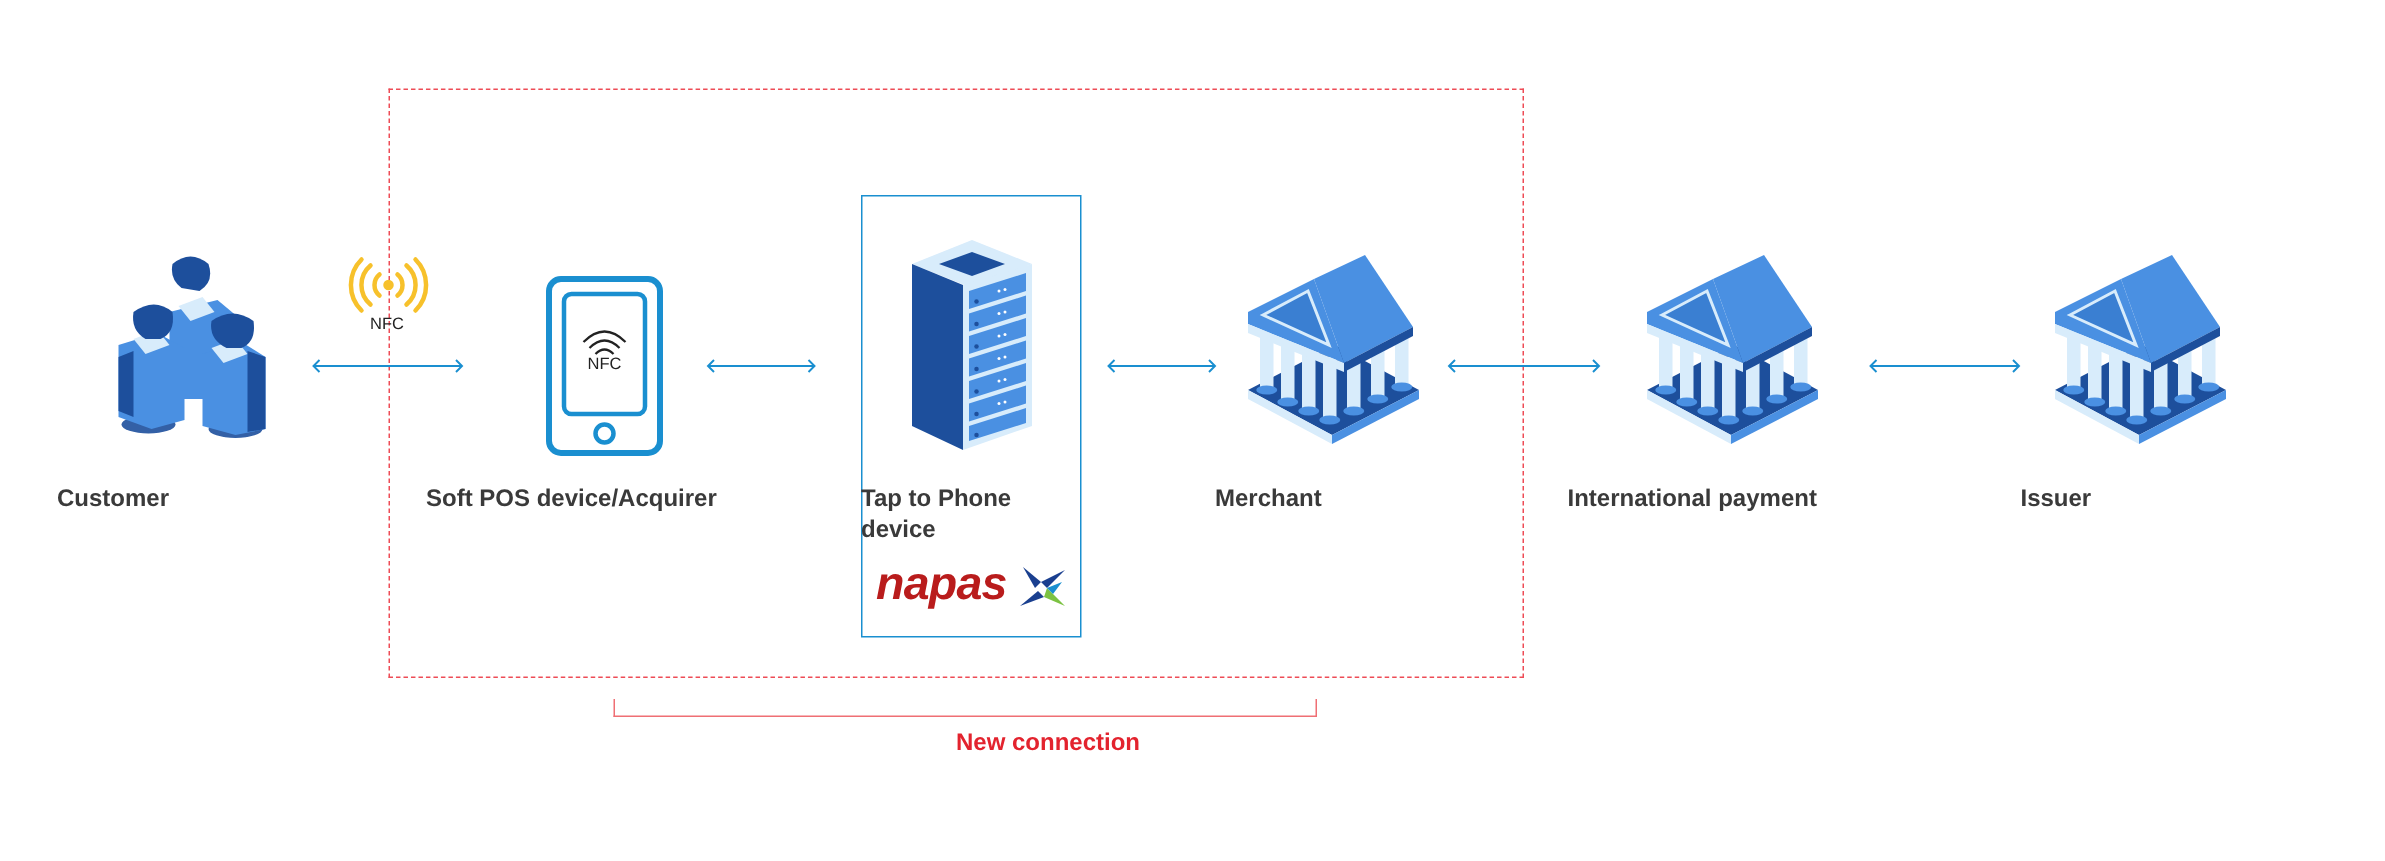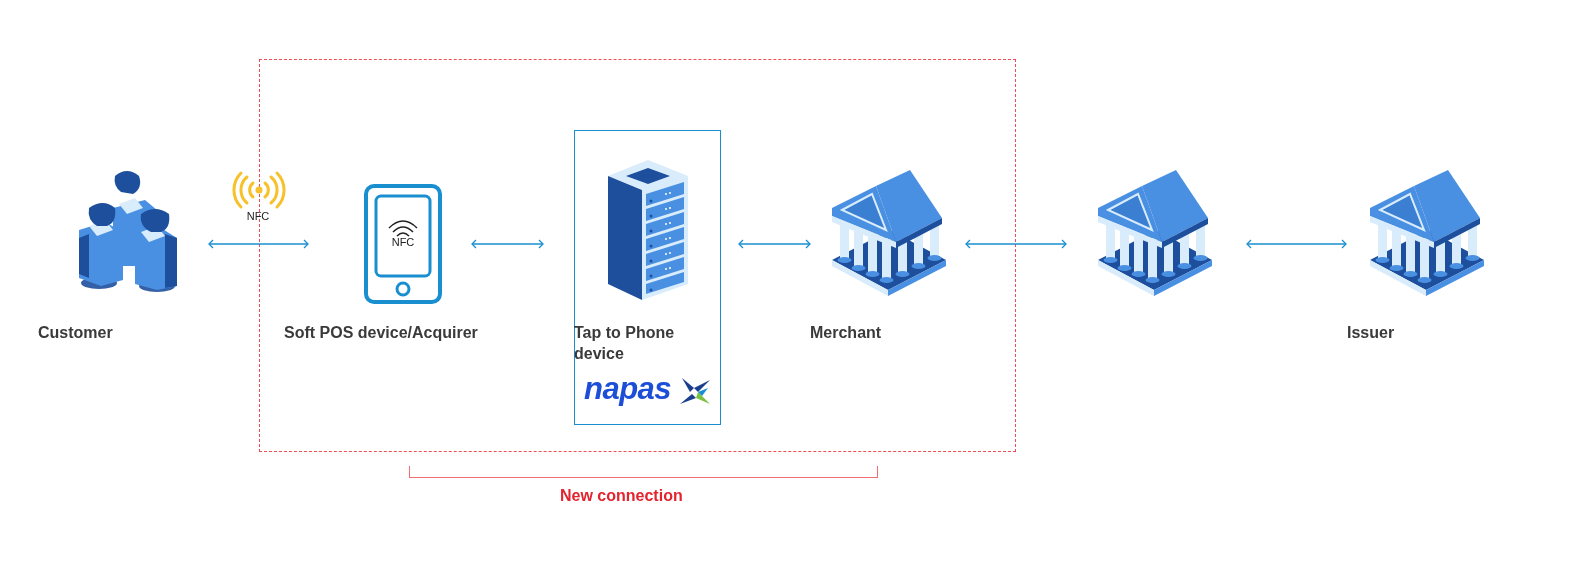--- a/index.html
+++ b/index.html
@@ -6,28 +6,28 @@
   body { width: 1590px; height: 574px; position: relative; overflow: hidden;
          font-family: "Liberation Sans", sans-serif; }
   .label { position: absolute; font-weight: bold; font-size: 16px; color: #3a3a3a;
            text-align: left; line-height: 21px; }
   .dashed-box { position: absolute; left: 259px; top: 59px; width: 757px; height: 393px;
                 border: 1.5px dashed #ee4c56; box-sizing: border-box; }
   .napas-box { position: absolute; left: 574px; top: 130px; width: 147px; height: 295px;
                border: 1px solid #1a8fd0; box-sizing: border-box; background: #fff; }
   .bracket { position: absolute; left: 409px; top: 466px; width: 469px; height: 12px;
              border: 1.5px solid #ef6f74; border-top: none; box-sizing: border-box; }
-  .new-conn { position: absolute; left: 560px; top: 487px; width: 200px; text-align: left;
+  .new-conn { position: absolute; left: 560px; top: 487px; width: 200px; text-align: right;
               color: #e3232e; font-weight: bold; font-size: 16px; }
   .nfc-small { position: absolute; left: 238px; top: 210px; width: 40px; text-align: center;
                font-size: 11px; color: #222; }
   svg { position: absolute; overflow: visible; }
   .napas-logo { position: absolute; left: 584px; top: 374px; width: 130px; height: 36px; }
   .napas-text { position: absolute; left: 0; top: -3px; font-style: italic; font-weight: bold;
-                font-size: 31px; color: #1d4ed8; letter-spacing: -0.5px; font-family: "Liberation Sans", sans-serif; }
+                font-size: 31px; color: #b91c1c; letter-spacing: -0.5px; font-family: "Liberation Sans", sans-serif; }
 </style>
 </head>
 <body>
 
 <div class="dashed-box"></div>
 
 <div class="napas-box"></div>
 
 <svg style="left:75px;top:168px" width="110" height="126" viewBox="0 0 110 126">
   <ellipse cx="24" cy="115" rx="18" ry="6" fill="#1d4f9c" opacity="0.9"></ellipse>
@@ -245,19 +245,20 @@
   <span>Soft POS device/Acquirer</span>
 </div>
 <div class="label" style="left:574px;top:322px;width:155px">
   <div>Tap to Phone</div>
   <div>device</div>
 </div>
 <div class="label" style="left:810px;top:322px;width:160px">
   <span>Merchant</span>
 </div>
 <div class="label" style="left:1045px;top:322px;width:220px">
+  <div>International payment</div>
 </div>
 <div class="label" style="left:1347px;top:322px;width:160px">
   <span>Issuer</span>
 </div>
 
 <div class="bracket"></div>
 <div class="new-conn">New connection</div>
 
 </body></html>

